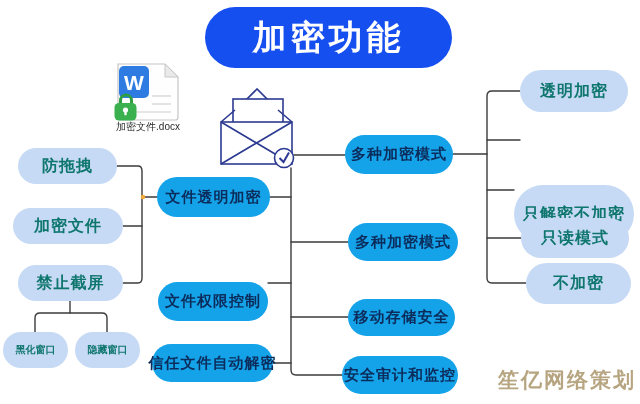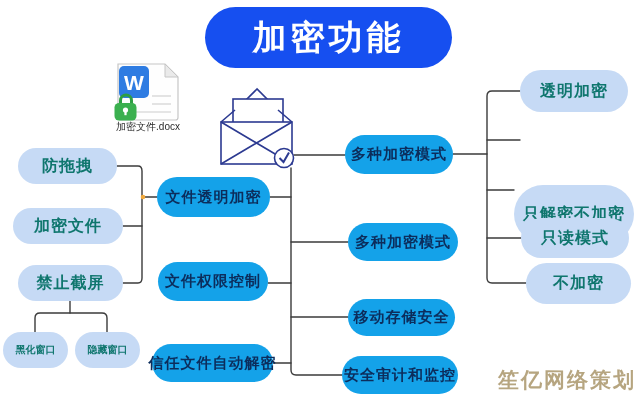--- a/index.html
+++ b/index.html
@@ -89,21 +89,21 @@
   <div class="doc-caption">加密文件.docx</div>
 
   <div class="pill light" style="left:18px;top:148px;width:99px;height:36px;">防拖拽</div>
   <div class="pill light" style="left:13px;top:208px;width:110px;height:36px;">加密文件</div>
   <div class="pill light" style="left:18px;top:265px;width:105px;height:36px;">禁止截屏</div>
 
   <div class="pill light small" style="left:3px;top:332px;width:65px;height:36px;">黑化窗口</div>
   <div class="pill light small" style="left:75px;top:332px;width:65px;height:36px;">隐藏窗口</div>
 
   <div class="pill bright" style="left:157px;top:177px;width:113px;height:40px;">文件透明加密</div>
-  <div class="pill bright" style="left:158px;top:262px;width:110px;height:39px;">文件权限控制</div>
+  <div class="pill bright" style="left:158px;top:282px;width:110px;height:39px;">文件权限控制</div>
   <div class="pill bright fs15" style="left:152px;top:344px;width:121px;height:38px;">信任文件自动解密</div>
 
   <div class="pill bright" style="left:345px;top:135px;width:108px;height:39px;">多种加密模式</div>
   <div class="pill bright" style="left:348px;top:223px;width:110px;height:38px;">多种加密模式</div>
   <div class="pill bright" style="left:348px;top:299px;width:107px;height:37px;">移动存储安全</div>
   <div class="pill bright fs15" style="left:342px;top:356px;width:116px;height:38px;">安全审计和监控</div>
 
   <div class="pill light" style="left:520px;top:70px;width:108px;height:42px;">透明加密</div>
   <div class="pill light" style="left:514px;top:185px;width:120px;height:58px;">只解密不加密</div>
   <div class="pill light" style="left:521px;top:218px;width:108px;height:40px;">只读模式</div>

